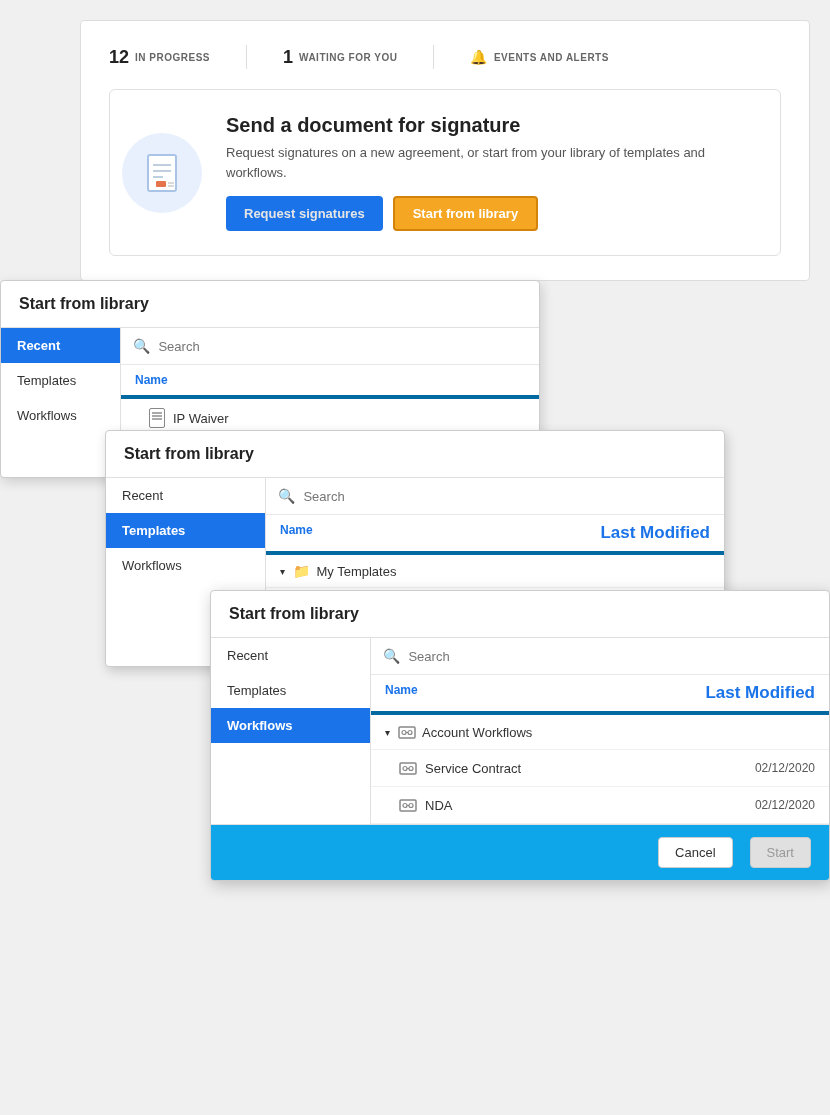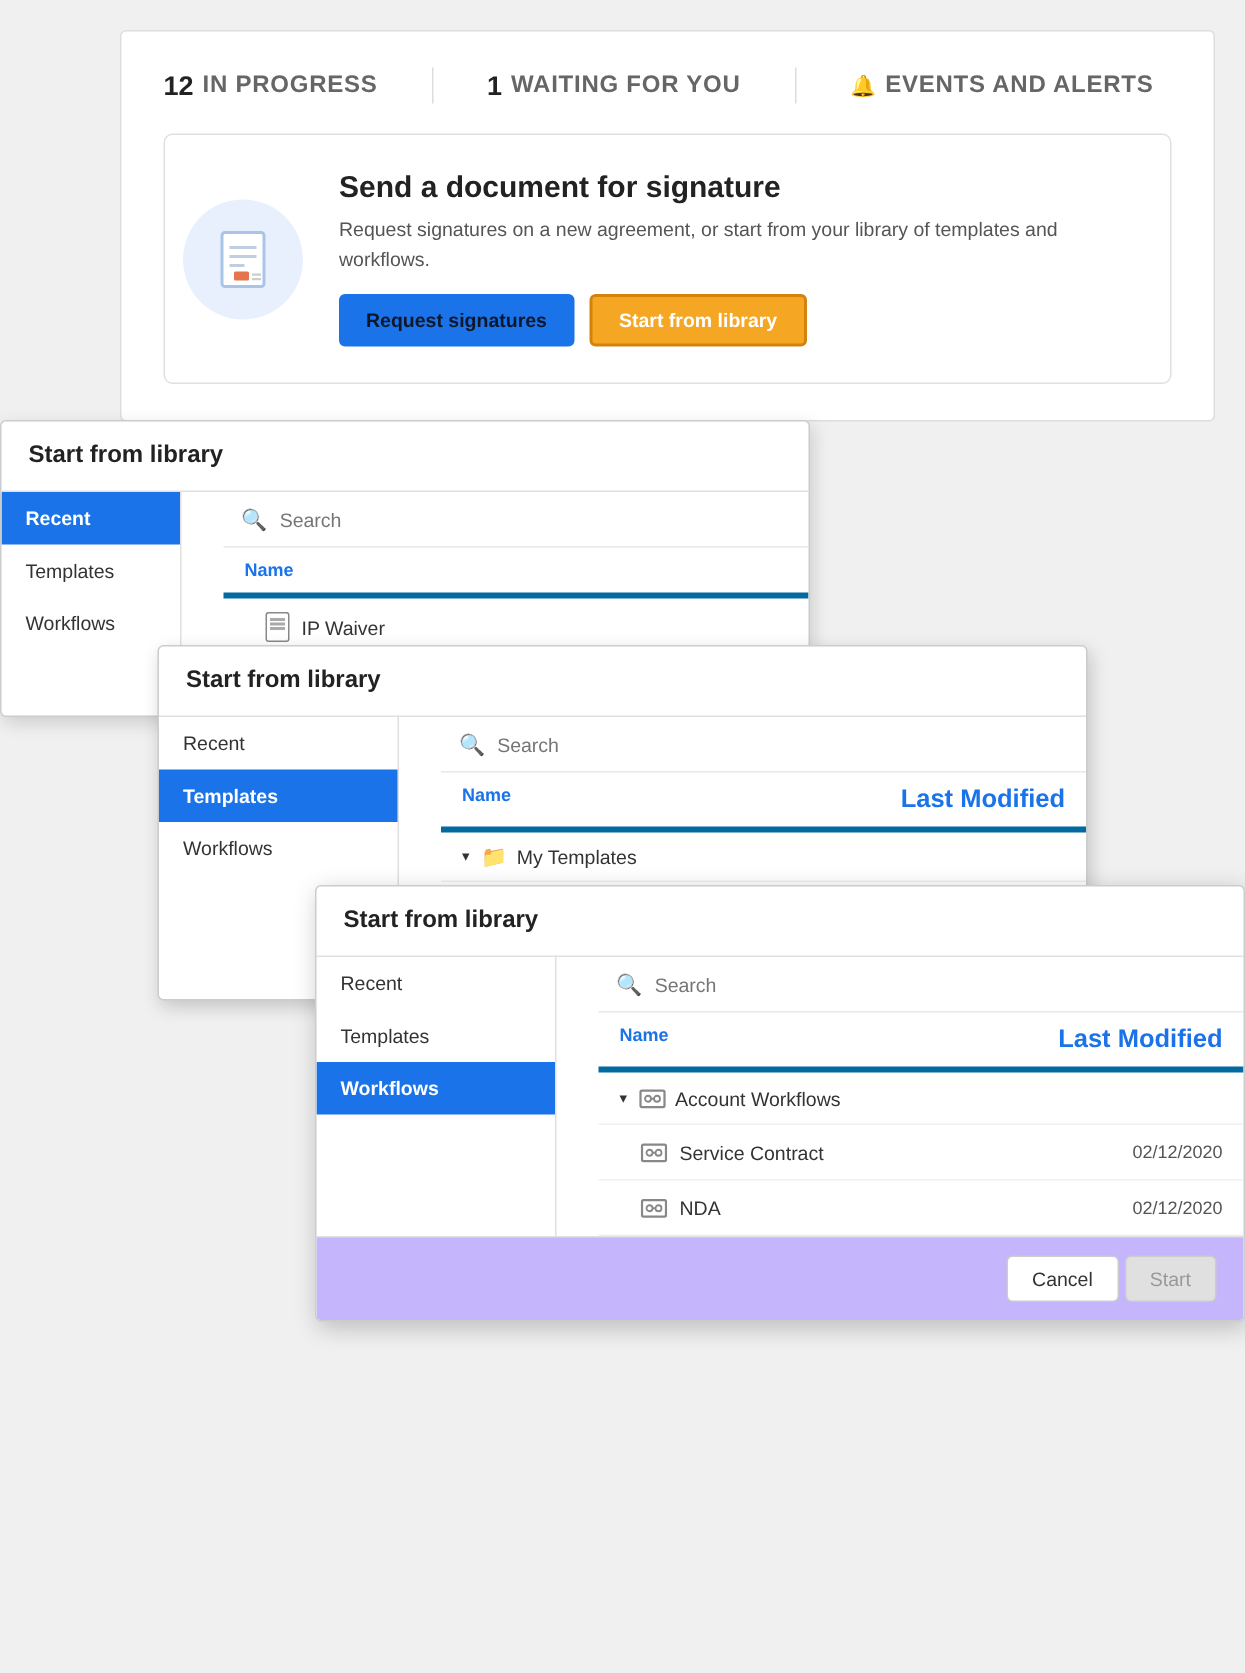--- a/index.html
+++ b/index.html
@@ -45,21 +45,21 @@
       gap: 6px;
     }
 
     .stat-number {
       font-size: 18px;
       font-weight: 700;
       color: #222;
     }
 
     .stat-label {
-      font-size: 16px;
+      font-size: 10px;
       font-weight: 600;
       color: #666;
       letter-spacing: 0.5px;
     }
 
     .stat-divider {
       width: 1px;
       height: 24px;
       background: #ddd;
     }
@@ -113,21 +113,21 @@
       margin-bottom: 14px;
     }
 
     .send-doc-buttons {
       display: flex;
       gap: 10px;
     }
 
     .btn-primary {
       background: #1a73e8;
-      color: #0f172a;
+      color: #e5e5e5;
       border: none;
       border-radius: 4px;
       padding: 8px 18px;
       font-size: 13px;
       font-weight: 600;
       cursor: pointer;
     }
 
     .btn-library {
       background: #f5a623;
@@ -194,21 +194,20 @@
     .panel-header {
       padding: 14px 18px;
       border-bottom: 1px solid #e0e0e0;
       font-size: 16px;
       font-weight: 700;
       color: #222;
     }
 
     .panel-body {
       display: flex;
-      gap: 28px;
     }
 
     
     .panel-sidebar {
       width: 160px;
       border-right: 1px solid #e0e0e0;
       flex-shrink: 0;
     }
 
     .sidebar-nav-item {
@@ -332,22 +331,22 @@
       font-size: 12px;
       color: #555;
     }
 
     
     .panel-footer {
       padding: 12px 18px;
       border-top: 1px solid #e0e0e0;
       display: flex;
       justify-content: flex-end;
-      gap: 4px;
-      background: #c4b5fd;
+      gap: 17px;
+      background: #0ea5e9;
     }
 
     .btn-cancel {
       background: #fff;
       color: #333;
       border: 1px solid #ccc;
       border-radius: 4px;
       padding: 7px 16px;
       font-size: 13px;
       cursor: pointer;

